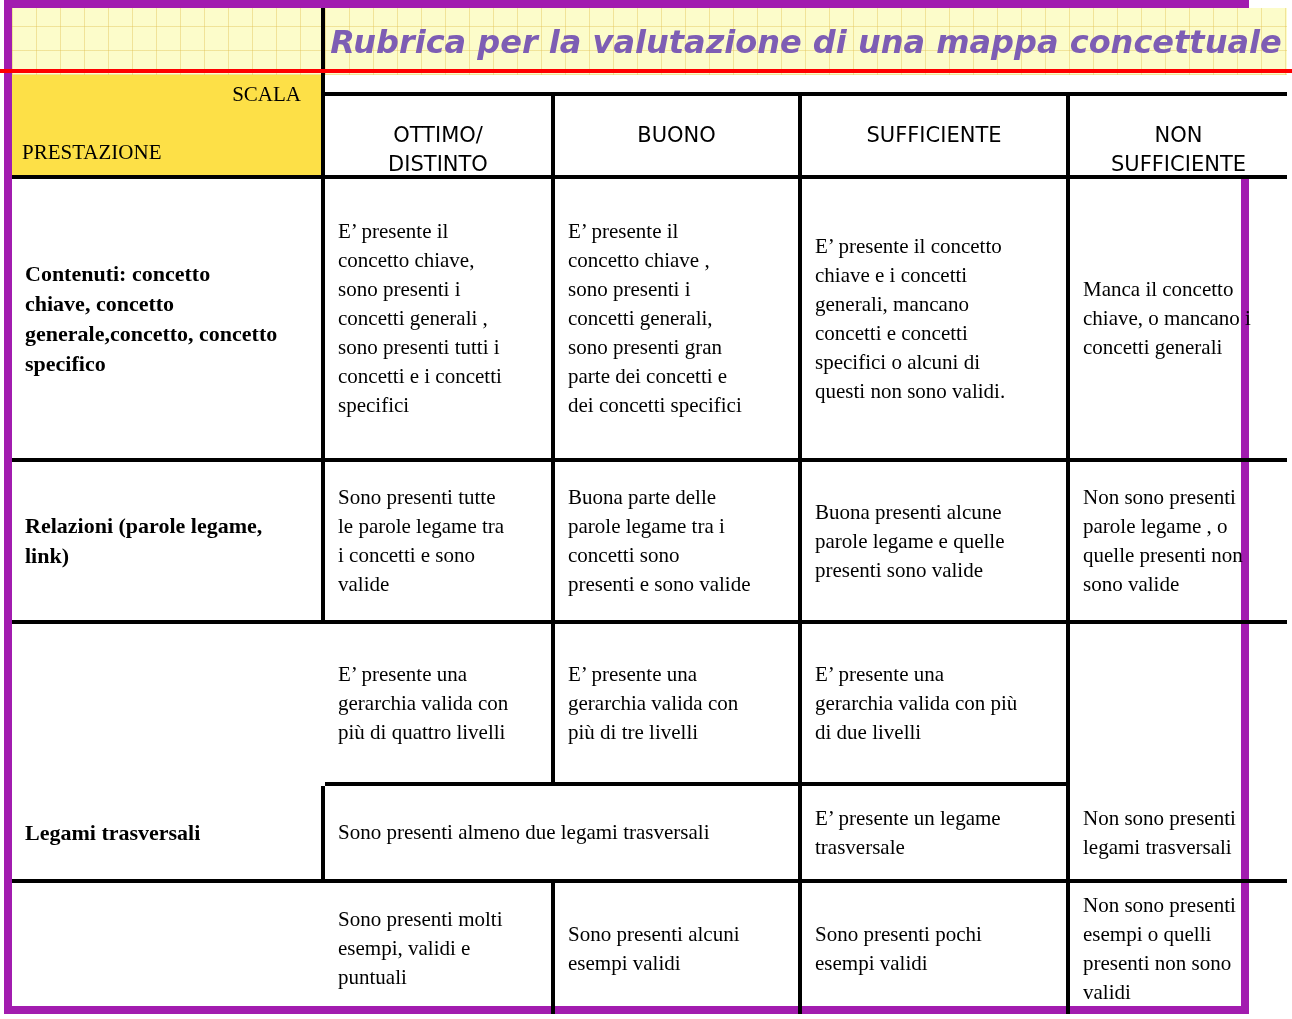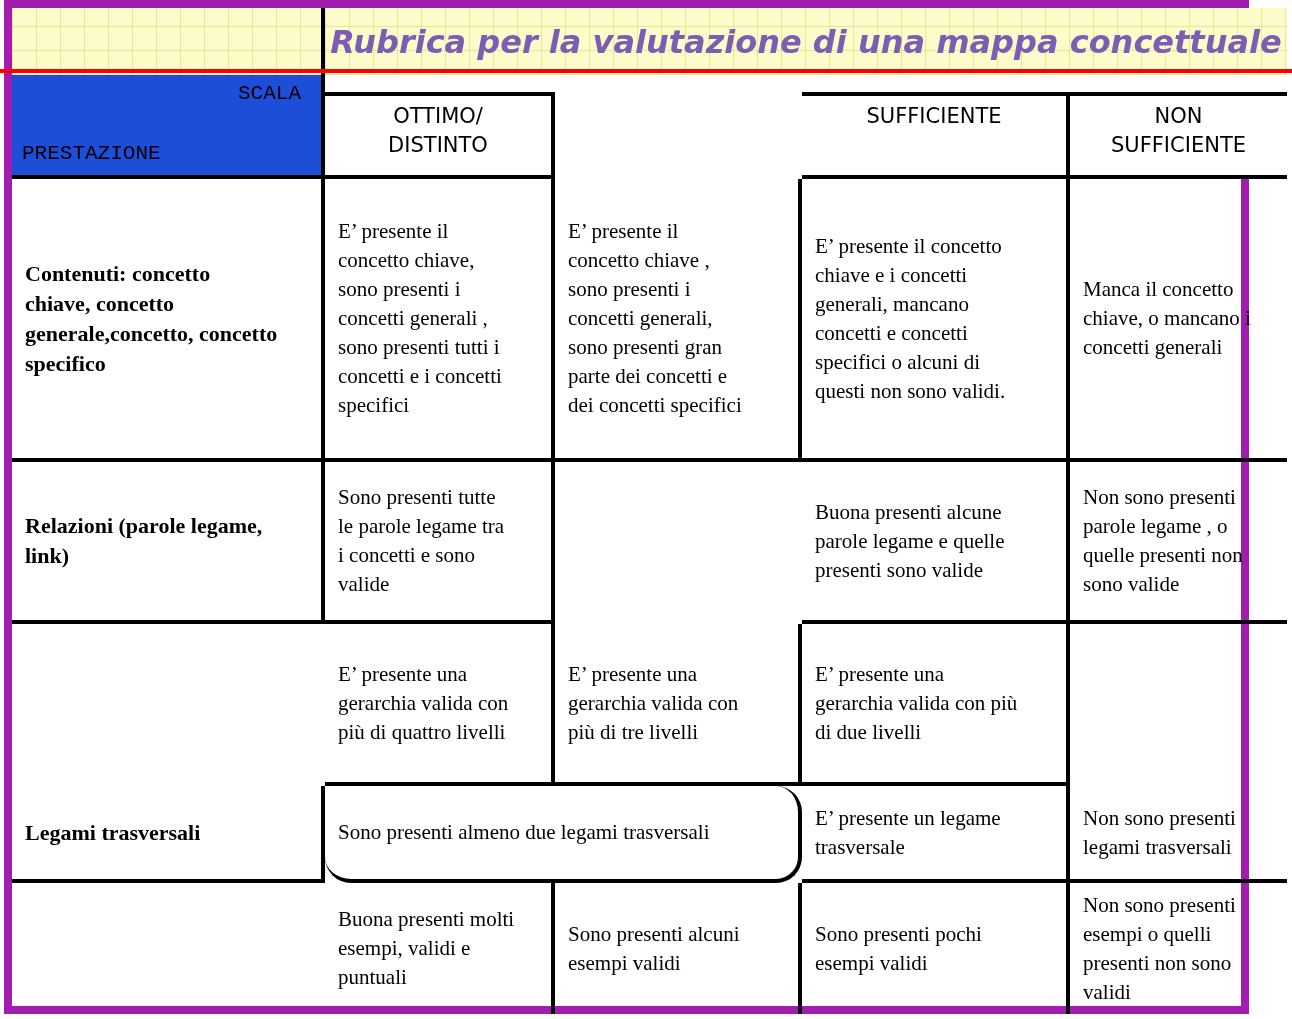--- a/index.html
+++ b/index.html
@@ -46,73 +46,74 @@
   }
   .red-rule {
     position:absolute; left:0; top:69px;
     width:1292px; height:4px;
     background:#ff0000; z-index:3;
   }
 
   
   .corner-head {
     grid-column:1; grid-row:2 / span 2;
-    position:relative; background:#1d4ed8;
-    font-family:Liberation Mono, monospace; font-size:21px;
+    position:relative; background:#fde047;
+    font-family:Liberation Serif, serif; font-size:21px;
   }
   .scala { position:absolute; top:7px; right:20px; }
   .prestazione { position:absolute; bottom:10px; left:10px; }
 
   .gap-cell { grid-column:2 / span 4; grid-row:2; background:#fff; }
 
   .head-cell {
     grid-row:3; background:#fff;
     font-family:"DejaVu Sans", sans-serif; font-size:21px; line-height:29px;
-    text-align:center; padding-top:6px;
+    text-align:center; padding-top:25px;
     white-space:pre-line;
   }
 
   .label-cell {
     display:flex; align-items:center;
     font-weight:bold; font-size:22px; line-height:30px;
     padding:4px 8px 4px 13px;
     white-space:pre-line;
   }
   .body-cell {
     display:flex; align-items:center;
     font-size:21px; line-height:29px;
     padding:4px 8px 4px 13px;
     white-space:pre-line;
   }
   .col2 { grid-column:2; } .col3 { grid-column:3; }
   .col4 { grid-column:4; } .col5 { grid-column:5; }
   .col1 { grid-column:1; }
   .r4 { grid-row:4; } .r5 { grid-row:5; } .r6 { grid-row:6; }
   .r7 { grid-row:7; } .r8 { grid-row:8; }
-  .span2 { grid-column:2 / span 2;border-radius:26px; }
+  .span2 { grid-column:2 / span 2; }
 </style>
 </head>
 <body>
 
 <div class="page">
   <div class="rubric">
 
     <div class="cell corner-band band br"></div>
     <div class="cell title-cell band">
       <div class="page-title">Rubrica per la valutazione di una mappa concettuale</div>
     </div>
 
     <div class="cell corner-head br bb">
       <span class="scala">SCALA</span>
       <span class="prestazione">PRESTAZIONE</span>
     </div>
     <div class="cell gap-cell"></div>
 
     <div class="cell head-cell col2 bt bb br">OTTIMO/
 DISTINTO</div>
+    <div class="cell head-cell col3 bt bb br">BUONO</div>
     <div class="cell head-cell col4 bt bb br">SUFFICIENTE</div>
     <div class="cell head-cell col5 bt bb">NON
 SUFFICIENTE</div>
 
     <div class="cell label-cell col1 r4 br bb">Contenuti: concetto
 chiave, concetto
 generale,concetto, concetto
 specifico</div>
     <div class="cell body-cell col2 r4 br bb">E’ presente il
 concetto chiave,
@@ -137,20 +138,24 @@
 concetti e concetti
 specifici o alcuni di
 questi non sono validi.</div>
 
     <div class="cell label-cell col1 r5 br bb">Relazioni (parole legame,
 link)</div>
     <div class="cell body-cell col2 r5 br bb">Sono presenti tutte
 le parole legame tra
 i concetti e sono
 valide</div>
+    <div class="cell body-cell col3 r5 br bb">Buona parte delle
+parole legame tra i
+concetti sono
+presenti e sono valide</div>
     <div class="cell body-cell col4 r5 br bb">Buona presenti alcune
 parole legame e quelle
 presenti sono valide</div>
     <div class="cell body-cell col5 r5 bb">Non sono presenti
 parole legame , o
 quelle presenti non
 sono valide</div>
 
     <div class="cell body-cell col2 r6 br bb">E’ presente una
 gerarchia valida con
@@ -162,21 +167,21 @@
 gerarchia valida con più
 di due livelli</div>
 
     <div class="cell label-cell col1 r7 br bb">Legami trasversali</div>
     <div class="cell body-cell span2 r7 br bb">Sono presenti almeno  due legami trasversali</div>
     <div class="cell body-cell col4 r7 br bb">E’ presente un legame
 trasversale</div>
     <div class="cell body-cell col5 r7 bb">Non sono presenti
 legami trasversali</div>
 
-    <div class="cell body-cell col2 r8 br">Buona presenti molti
+    <div class="cell body-cell col2 r8 br">Sono presenti molti
 esempi, validi e
 puntuali</div>
     <div class="cell body-cell col3 r8 br">Sono presenti alcuni
 esempi validi</div>
     <div class="cell body-cell col4 r8 br">Sono presenti pochi
 esempi validi</div>
     <div class="cell body-cell col5 r8">Non sono presenti
 esempi o quelli
 presenti non sono
 validi</div>

